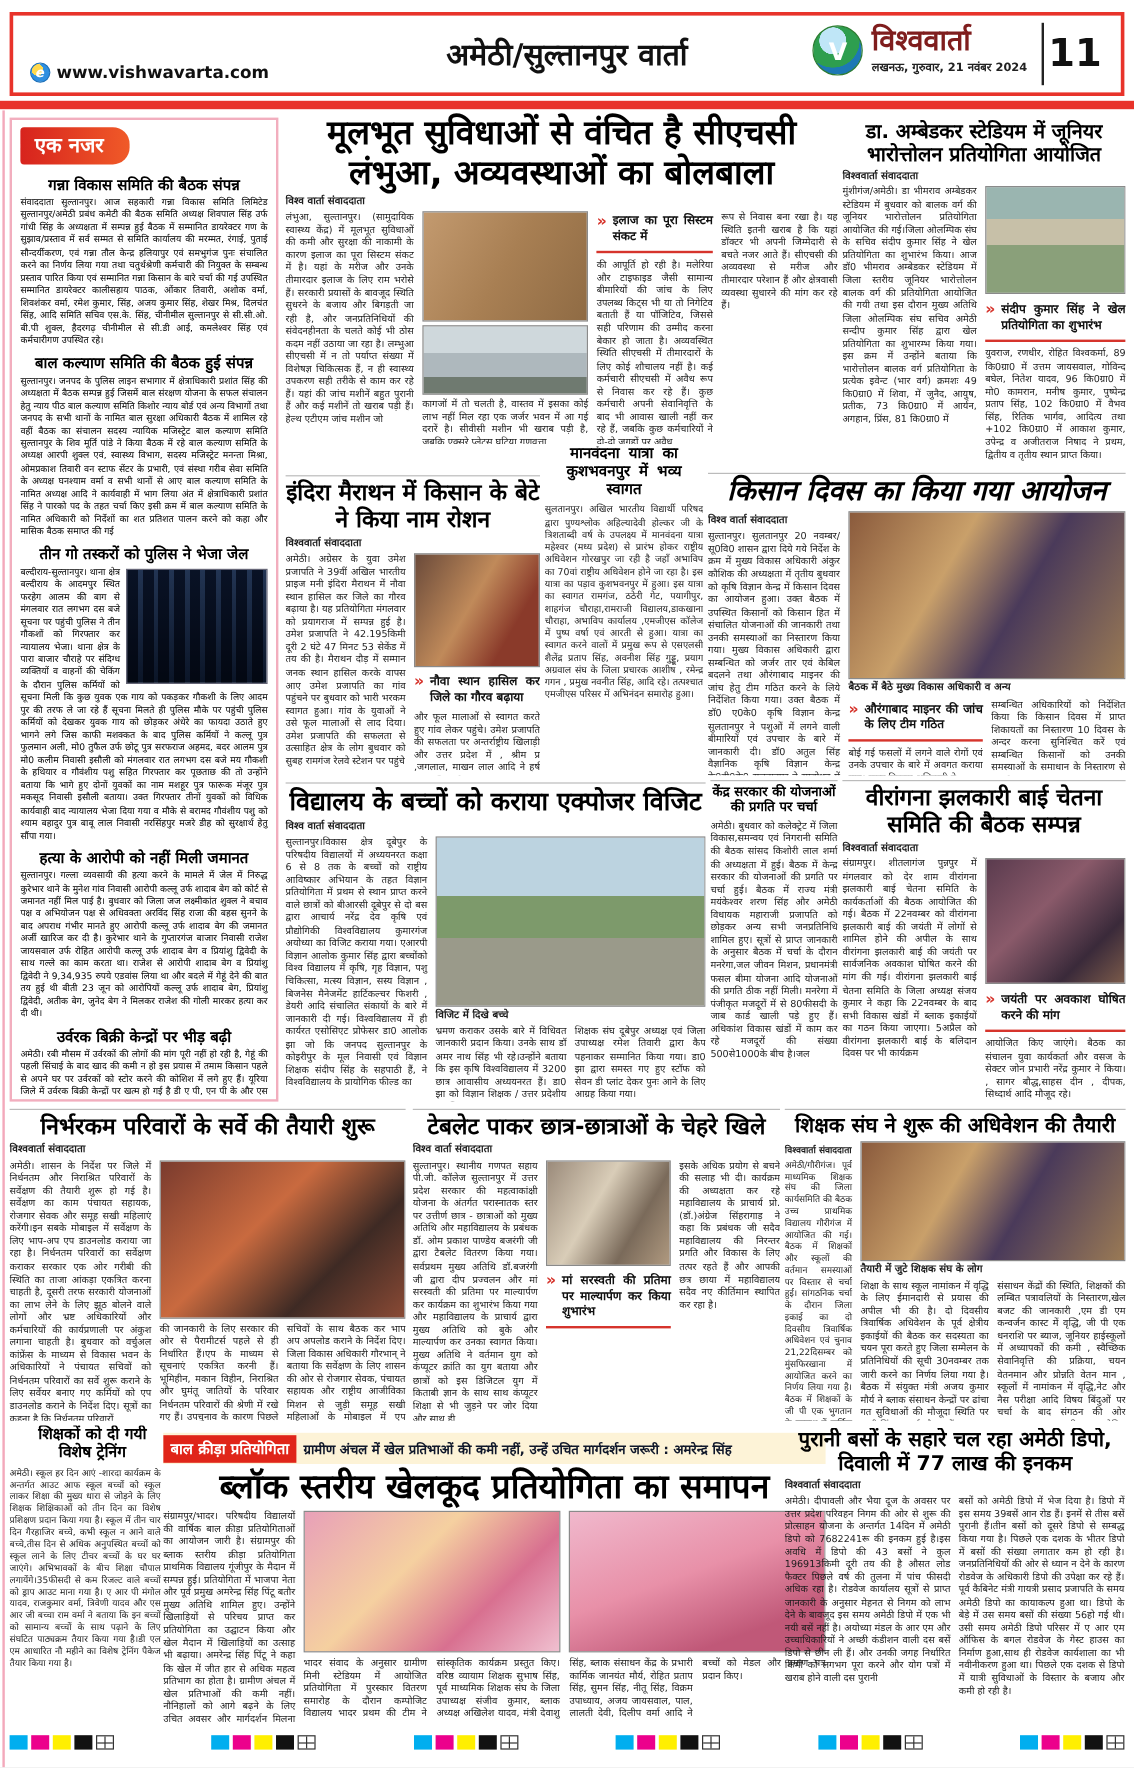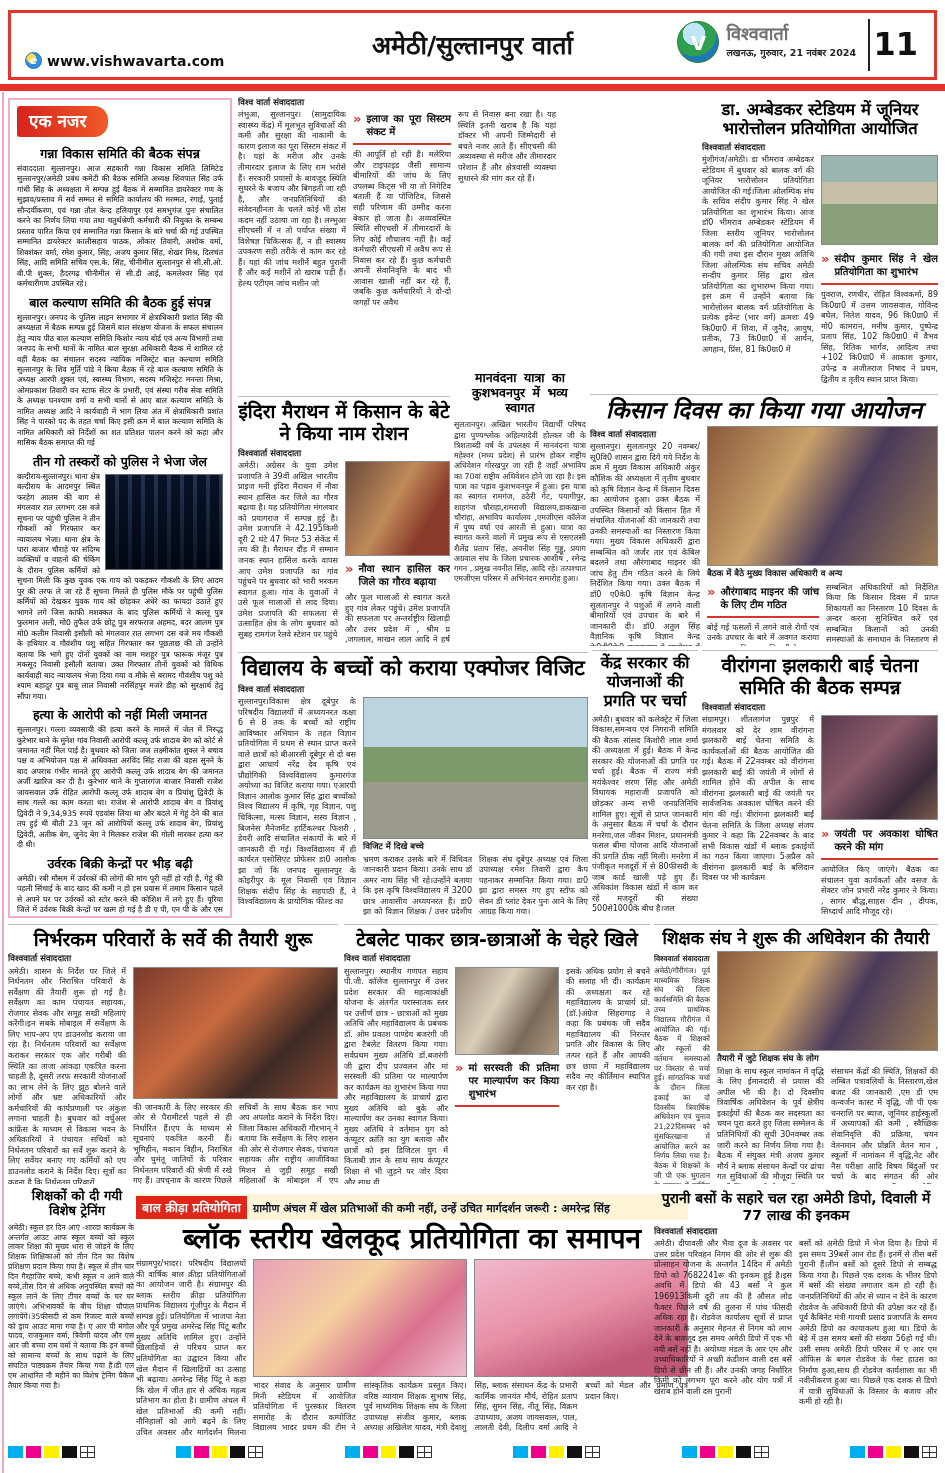--- a/index.html
+++ b/index.html
@@ -9,21 +9,21 @@
   .edge-line { position:absolute; left:2px; top:92px; width:2px; height:1381px; background:#f3a9bb; }
 
   
   .header-box { position:absolute; left:8px; top:10px; width:929px; height:70px; border:3px solid #e8332a; background:#fff; display:flex; align-items:center; }
   .site { position:absolute; left:14px; bottom:8px; display:flex; align-items:center; gap:5px; }
   .e-icon { width:17px; height:17px; border-radius:50%; background:radial-gradient(circle at 35% 35%, #ffd94d 0 35%, #2f8fe0 36% 100%); border:1px solid #1c6fb8; color:#fff; font-size:11px; font-weight:bold; text-align:center; line-height:15px; font-style:italic; }
   .site-url { font-weight:bold; font-size:14px; color:#111; }
   .edition-title { position:absolute; left:0; right:0; top:14px; text-align:center; font-size:25px; font-weight:bold; color:#111; }
   .brand-wrap { position:absolute; right:78px; top:8px; display:flex; align-items:center; gap:7px; }
   .brand-logo { width:42px; height:42px; border-radius:50%; background:radial-gradient(circle at 40% 30%, #bfe6f7 0 30%, #2e9e4f 31% 60%, #1d78b5 61% 100%); border:1px solid #2e7d32; color:#fff; font-weight:bold; font-size:20px; text-align:center; line-height:42px; }
-  .brand-name { font-size:18px; font-weight:bold; color:#737373; line-height:1.05; }
+  .brand-name { font-size:24px; font-weight:bold; color:#7f1d1d; line-height:1.05; }
   .brand-date { font-size:9.5px; font-weight:bold; color:#222; margin-top:2px; }
   .pageno-sep { position:absolute; right:64px; top:6px; bottom:6px; width:2px; background:#222; }
   .page-number { position:absolute; right:16px; top:12px; font-size:32px; font-weight:bold; color:#111; }
   .red-bar { position:absolute; left:0; top:84px; width:945px; height:7px; background:#e8332a; }
 
   
   .art { position:absolute; overflow:hidden; color:#1c1c1c; font-size:8px; line-height:1.32; text-align:justify; }
   .hl { font-weight:bold; color:#000; text-align:center; line-height:1.18; }
   .byline { font-weight:bold; font-size:8.5px; text-align:left; margin:3px 0 2px; }
   .body-txt { text-align:justify; }
@@ -116,23 +116,29 @@
       <div class="brief-h">हत्या के आरोपी को नहीं मिली जमानत</div>
       <div class="brief-b">सुल्तानपुर। गल्ला व्यवसायी की हत्या करने के मामले में जेल में निरुद्ध कुरेभार थाने के मुनेश गांव निवासी आरोपी कल्लू उर्फ शादाब बेग को कोर्ट से जमानत नहीं मिल पाई है। बुधवार को जिला जज लक्ष्मीकांत शुक्ल ने बचाव पक्ष व अभियोजन पक्ष से अधिवक्ता अरविंद सिंह राजा की बहस सुनने के बाद अपराध गंभीर मानते हुए आरोपी कल्लू उर्फ शादाब बेग की जमानत अर्जी खारिज कर दी है। कुरेभार थाने के गुप्तारगंज बाजार निवासी राजेश जायसवाल उर्फ रोहित आरोपी कल्लू उर्फ शादाब बेग व प्रियांशु द्विवेदी के साथ गल्ले का काम करता था। राजेश से आरोपी शादाब बेग व प्रियांशु द्विवेदी ने 9,34,935 रुपये एडवांस लिया था और बदले में गेहूं देने की बात तय हुई थी बीती 23 जून को आरोपियों कल्लू उर्फ शादाब बेग, प्रियांशु द्विवेदी, अतीक बेग, जुनेद बेग ने मिलकर राजेश की गोली मारकर हत्या कर दी थी।</div>
     </div>
     <div>
       <div class="brief-h">उर्वरक बिक्री केन्द्रों पर भीड़ बढ़ी</div>
       <div class="brief-b">अमेठी। रबी मौसम में उर्वरकों की लोगों की मांग पूरी नहीं हो रही है, गेहूं की पहली सिंचाई के बाद खाद की कमी न हो इस प्रयास में तमाम किसान पहले से अपने घर पर उर्वरकों को स्टोर करने की कोशिश में लगे हुए हैं। यूरिया जिले में उर्वरक बिक्री केन्द्रों पर खत्म हो गई है डी ए पी, एन पी के और एस एस पी का स्टाक भी लगभग खत्म होने वाला है। मंगलवार को साधन सहकारी समितियों पर दिन भर लम्बी लाइन बनी रही। बुधवार को अमेठी विकास खंड के अन्तर्गत साधन सहकारी समिति खेरौना में किसान उर्वरकों के लिए दिन भर परेशान दिखे।अन्य सहकारी समितियों पर भी मांग के अनुसार उर्वरकों की उपलब्धता नहीं है।</div>
     </div>
   </div>
 
   <div class="art" style="left:238px; top:94px; width:460px; height:276px;">
+    <div class="hl" style="font-size:28px;">मूलभूत सुविधाओं से वंचित है सीएचसी लंभुआ, अव्यवस्थाओं का बोलबाला</div>
     <div class="byline">विश्व वार्ता संवाददाता</div>
     <div class="row">
       <div style="width:108px;" class="body-txt">लंभुआ, सुल्तानपुर। (सामुदायिक स्वास्थ्य केंद्र) में मूलभूत सुविधाओं की कमी और सुरक्षा की नाकामी के कारण इलाज का पूरा सिस्टम संकट में है। यहां के मरीज और उनके तीमारदार इलाज के लिए राम भरोसे हैं। सरकारी प्रयासों के बावजूद स्थिति सुधरने के बजाय और बिगड़ती जा रही है, और जनप्रतिनिधियों की संवेदनहीनता के चलते कोई भी ठोस कदम नहीं उठाया जा रहा है।  लम्भुआ सीएचसी में न तो पर्याप्त संख्या में विशेषज्ञ चिकित्सक हैं, न ही स्वास्थ्य उपकरण सही तरीके से काम कर रहे हैं। यहां की जांच मशीनें बहुत पुरानी हैं और कई मशीनें तो खराब पड़ी हैं। हेल्थ एटीएम जांच मशीन जो</div>
+      <div style="width:140px;">
+        <div class="photo ph-rubble" style="height:92px;"></div>
+        <div class="photo ph-bldg" style="height:58px; margin-top:3px;"></div>
+        <div class="body-txt" style="margin-top:3px;">कागजों में तो चलती है, वास्तव में इसका कोई लाभ नहीं मिल रहा एक जर्जर भवन में आ गई दरारें है।  सीवीसी मशीन भी खराब पड़ी है, जबकि एक्सरे प्लेट्स घटिया गुणवत्ता</div>
+      </div>
       <div style="width:98px;">
         <div class="pq">
           <span class="pq-mark">»</span>
           <span class="pq-text">इलाज का पूरा सिस्टम संकट में</span>
         </div>
         <div class="body-txt">की आपूर्ति हो रही है। मलेरिया और टाइफाइड जैसी सामान्य बीमारियों की जांच के लिए उपलब्ध किट्स भी या तो निगेटिव बताती हैं या पॉजिटिव, जिससे सही परिणाम की उम्मीद करना बेकार हो जाता है। अव्यवस्थित स्थिति सीएचसी में तीमारदारों के लिए कोई शौचालय नहीं है।  कई कर्मचारी सीएचसी में अवैध रूप से निवास कर रहे हैं। कुछ कर्मचारी अपनी सेवानिवृत्ति के बाद भी आवास खाली नहीं कर रहे हैं, जबकि कुछ कर्मचारियों ने दो-दो जगहों पर अवैध</div>
       </div>
       <div style="width:98px;" class="body-txt">रूप से निवास बना रखा है। यह स्थिति इतनी खराब है कि यहां डॉक्टर भी अपनी जिम्मेदारी से बचते नजर आते हैं। सीएचसी की अव्यवस्था से मरीज और तीमारदार परेशान हैं और क्षेत्रवासी व्यवस्था सुधारने की मांग कर रहे हैं।</div>
     </div>
   </div>
@@ -208,21 +214,21 @@
         <div class="cap">विजिट में दिखे बच्चे</div>
         <div class="row" style="margin-top:3px;">
           <div style="width:109px;" class="body-txt">भ्रमण कराकर उसके बारे में विधिवत जानकारी प्रदान किया। उनके साथ डॉ अमर नाथ सिंह भी रहे।उन्होंने बताया कि इस कृषि विश्वविद्यालय में 3200 छात्र आवासीय अध्ययनरत हैं। डा0 झा को विज्ञान शिक्षक / उत्तर प्रदेशीय प्राथमिक</div>
           <div style="width:109px;" class="body-txt">शिक्षक संघ दूबेपुर अध्यक्ष एवं जिला उपाध्यक्ष रमेश तिवारी द्वारा कैप पहनाकर सम्मानित किया गया।   डा0 झा द्वारा समस्त गए हुए स्टॉफ को सेवन डी प्लांट देकर पुनः आने के लिए आग्रह किया गया।</div>
         </div>
       </div>
     </div>
   </div>
 
   <div class="art sep-top" style="left:592px; top:650px; width:106px; height:268px; padding-top:3px;">
-    <div class="hl" style="font-size:16px;">केंद्र सरकार की योजनाओं की प्रगति पर चर्चा</div>
+    <div class="hl" style="font-size:11px;">केंद्र सरकार की योजनाओं की प्रगति पर चर्चा</div>
     <div class="body-txt" style="margin-top:4px;">अमेठी। बुधवार को कलेक्ट्रेट में जिला विकास,समन्वय एवं निगरानी समिति की बैठक सांसद किशोरी लाल शर्मा की अध्यक्षता में हुई। बैठक में केन्द्र सरकार की योजनाओं की प्रगति पर चर्चा हुई। बैठक में राज्य मंत्री मयंकेश्वर शरण सिंह और अमेठी विधायक महाराजी प्रजापति को छोड़कर अन्य सभी जनप्रतिनिधि शामिल हुए।  सूत्रों से प्राप्त जानकारी के अनुसार बैठक में चर्चा के दौरान मनरेगा,जल जीवन मिशन, प्रधानमंत्री फसल बीमा योजना आदि योजनाओं की प्रगति ठीक नहीं मिली। मनरेगा में पंजीकृत मजदूरों में से 80फीसदी के जाब कार्ड खाली पड़े हुए हैं। अधिकांश विकास खंडों में काम कर रहे मजदूरों की संख्या 500से1000के बीच है।जल</div>
   </div>
 
   <div class="art sep-top" style="left:702px; top:650px; width:236px; height:268px; padding-top:3px;">
     <div class="hl" style="font-size:19px;">वीरांगना झलकारी बाई चेतना समिति की बैठक सम्पन्न</div>
     <div class="byline">विश्ववार्ता संवाददाता</div>
     <div class="row">
       <div style="width:112px;" class="body-txt">संग्रामपुर। शीतलागंज पुन्नपुर में मंगलवार को देर शाम वीरांगना झलकारी बाई चेतना समिति के कार्यकर्ताओं की बैठक आयोजित की गई। बैठक में 22नवम्बर को वीरांगना झलकारी बाई की जयंती में लोगों से शामिल होने की अपील के साथ वीरांगना झलकारी बाई की जयंती पर सार्वजनिक अवकाश घोषित करने की मांग की गई।  वीरांगना झलकारी बाई चेतना समिति के जिला अध्यक्ष संजय कुमार ने कहा कि 22नवम्बर के बाद सभी विकास खंडों में ब्लाक इकाईयों का गठन किया जाएगा। 5अप्रैल को वीरांगना झलकारी बाई के बलिदान दिवस पर भी कार्यक्रम</div>
       <div style="width:117px;">
         <div class="photo ph-dark" style="height:105px;"></div>
@@ -302,21 +308,21 @@
         <div class="row">
           <div class="photo ph-tent" style="width:214px; height:118px;"></div>
           <div class="photo ph-tent2" style="width:214px; height:118px;"></div>
         </div>
         <div class="cols4" style="margin-top:4px; height:62px;">भादर संवाद के अनुसार ग्रामीण मिनी स्टेडियम में आयोजित प्रतियोगिता में पुरस्कार वितरण समारोह के दौरान कम्पोजिट विद्यालय भादर प्रथम की टीम ने सांस्कृतिक कार्यक्रम प्रस्तुत किए। वरिष्ठ व्यायाम शिक्षक सुभाष सिंह, पूर्व माध्यमिक शिक्षक संघ के जिला उपाध्यक्ष संजीव कुमार, ब्लाक अध्यक्ष अखिलेश यादव, मंत्री देवाशु सिंह, ब्लाक संसाधन केंद्र के प्रभारी कार्मिक जानयंत मौर्य, रोहित प्रताप सिंह, सुमन सिंह, नीतू सिंह, विक्रम उपाध्याय, अजय जायसवाल, पाल, लालती देवी, दिलीप वर्मा आदि ने बच्चों को मेडल और प्रमाण पत्र प्रदान किए।</div>
       </div>
     </div>
   </div>
 
   <div class="art" style="left:654px; top:1190px; width:284px; height:248px;">
-    <div class="hl" style="font-size:14px;">पुरानी बसों के सहारे चल रहा अमेठी डिपो, दिवाली में 77 लाख की इनकम</div>
+    <div class="hl" style="font-size:17px;">पुरानी बसों के सहारे चल रहा अमेठी डिपो, दिवाली में 77 लाख की इनकम</div>
     <div class="byline">विश्ववार्ता संवाददाता</div>
     <div class="row">
       <div style="width:138px;" class="body-txt">अमेठी। दीपावली और भैया दूज के अवसर पर उत्तर प्रदेश परिवहन निगम की ओर से शुरू की प्रोत्साहन योजना के अन्तर्गत 14दिन में अमेठी डिपो को 7682241रू की इनकम हुई है।इस अवधि में डिपो की 43 बसों ने कुल 196913किमी दूरी तय की है औसत लोड फैक्टर पिछले वर्ष की तुलना में पांच फीसदी अधिक रहा है। रोडवेज कार्यालय सूत्रों से प्राप्त जानकारी के अनुसार मेहनत से निगम को लाभ देने के बावजूद इस समय अमेठी डिपो में एक भी नयी बसें नहीं है। अयोध्या मंडल के आर एम और उच्चाधिकारियों ने अच्छी कंडीशन वाली दस बसें डिपो से छीन ली हैं। और उनकी जगह निर्धारित किमी को लगभग पूरा करने और योग पत्रों में खराब होने वाली दस पुरानी</div>
       <div style="width:138px;" class="body-txt">बसों को अमेठी डिपो में भेज दिया है।  डिपो में इस समय 39बसें आन रोड हैं। इनमें से तीस बसें पुरानी हैं।तीन बसों को दूसरे डिपो से सम्बद्ध किया गया है।  पिछले एक दशक के भीतर डिपो में बसों की संख्या लगातार कम हो रही है। जनप्रतिनिधियों की ओर से ध्यान न देने के कारण रोडवेज के अधिकारी डिपो की उपेक्षा कर रहे हैं। पूर्व कैबिनेट मंत्री गायत्री प्रसाद प्रजापति के समय अमेठी डिपो का कायाकल्प हुआ था। डिपो के बेड़े में उस समय बसों की संख्या 56हो गई थी।उसी समय अमेठी डिपो परिसर में ए आर एम ऑफिस के बगल रोडवेज के गेस्ट हाउस का निर्माण हुआ,साथ ही रोडवेज कार्यशाला का भी नवीनीकरण हुआ था। पिछले एक दशक से डिपो में यात्री सुविधाओं के विस्तार के बजाय और कमी हो रही है।</div>
     </div>
   </div>
 
   <div class="bars">
     <div class="bargroup">
       <span class="sq" style="background:#00aeef"></span>

